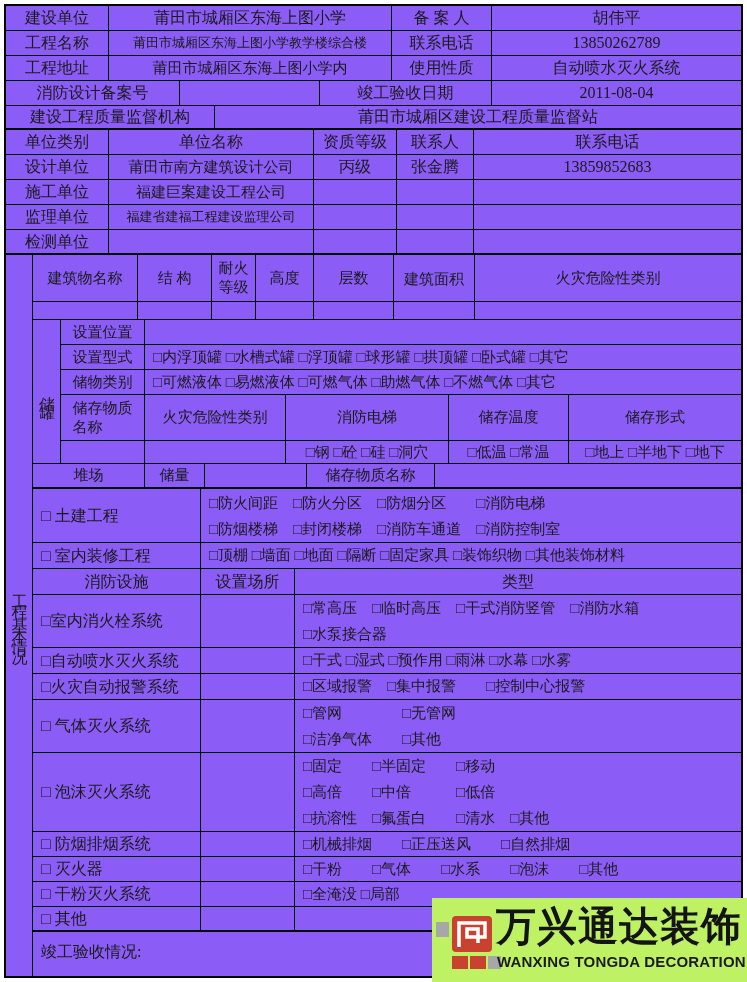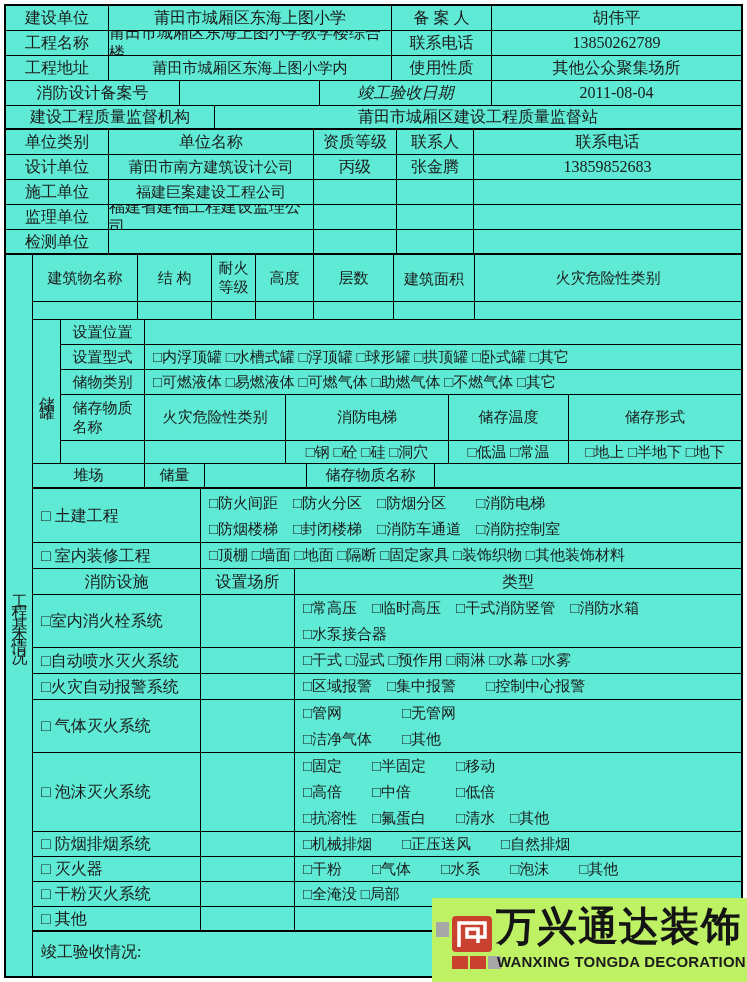--- a/index.html
+++ b/index.html
@@ -1,40 +1,40 @@
 <!DOCTYPE html>
 <html><head>
 <meta charset="utf-8">
 <style>
   html,body{margin:0;padding:0;background:#ffffff;}
   .page{position:relative;width:747px;height:982px;background:#ffffff;overflow:hidden;
         font-family:"Liberation Serif","DejaVu Serif",serif;color:#1a1a1a;}
   .tbl{position:absolute;left:4px;top:4px;width:739px;height:974px;border:2px solid #000;
-       display:flex;flex-direction:column;box-sizing:border-box;background:#5eead4;}
+       display:flex;flex-direction:column;box-sizing:border-box;background:#8b5cf6;}
   .r{display:flex;flex-shrink:0;width:100%;}
   .c{box-sizing:border-box;border-right:1px solid #000;border-bottom:1px solid #000;
      display:flex;align-items:center;justify-content:center;font-size:16px;
      white-space:pre-line;overflow:hidden;line-height:1.25;}
   .c:last-child{border-right:none;}
   .fx{flex:1;}
   .lft{justify-content:flex-start;padding-left:8px;}
   .ml{flex-direction:column;align-items:flex-start;justify-content:center;padding-left:8px;line-height:26px;}
   .vc{border-bottom:none !important;}
   .tb .c{border-bottom-width:2px;}
-  .sm{font-size:16px;}
+  .sm{font-size:13px;}
   .md{font-size:15px;}
   .top{align-items:flex-start;padding-top:15px;}
   .rlast{flex:1;}
   
   .h25{height:25px;} .h24{height:24px;} .h47{height:47px;} .h18{height:18px;}
   .h46{height:46px;} .h23{height:23px;} .h54{height:54px;} .h26{height:26px;}
   .h53{height:53px;} .h79{height:79px;}
   
   .w-lab{width:103px;} .w-v1{width:283px;} .w-lab2{width:100px;}
-  .w-rec{width:174px;} .w-rec2{width:140px;} .w-recl{width:172px;font-style:italic;}
+  .w-rec{width:174px;} .w-rec2{width:140px;} .w-recl{width:172px;}
   .w-sup{width:209px;}
   .w-ut{width:103px;} .w-un{width:205px;} .w-ug{width:83px;} .w-uc{width:77px;}
   .w-n{width:27px;} .w-bn{width:105px;} .w-bs{width:74px;} .w-bf{width:44px;}
   .w-bh{width:58px;} .w-bl{width:80px;} .w-ba{width:81px;}
   .w-tc{width:28px;} .w-tl{width:84px;}
   .w-th{width:141px;} .w-tm{width:163px;} .w-tt{width:120px;}
   .w-y1{width:112px;} .w-y2{width:60px;} .w-y3{width:102px;} .w-y4{width:128px;}
   .w-pl{width:168px;} .w-ps{width:94px;}
   
   .vwrap{position:absolute;display:flex;align-items:center;justify-content:center;pointer-events:none;}
@@ -65,21 +65,21 @@
     <div class="r h25">
       <div class="c w-lab">工程名称</div>
       <div class="c w-v1 sm">莆田市城厢区东海上图小学教学楼综合楼</div>
       <div class="c w-lab2">联系电话</div>
       <div class="c fx">13850262789</div>
     </div>
     <div class="r h25">
       <div class="c w-lab">工程地址</div>
       <div class="c w-v1 md">莆田市城厢区东海上图小学内</div>
       <div class="c w-lab2">使用性质</div>
-      <div class="c fx">其他公众聚集场所</div>
+      <div class="c fx">自动喷水灭火系统</div>
     </div>
     <div class="r h25">
       <div class="c w-rec">消防设计备案号</div>
       <div class="c w-rec2"></div>
       <div class="c w-recl">竣工验收日期</div>
       <div class="c fx">2011-08-04</div>
     </div>
     <div class="r h24 tb">
       <div class="c w-sup">建设工程质量监督机构</div>
       <div class="c fx">莆田市城厢区建设工程质量监督站</div>

